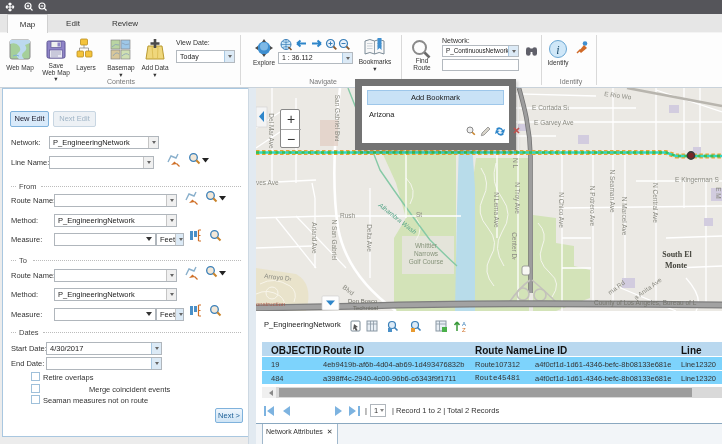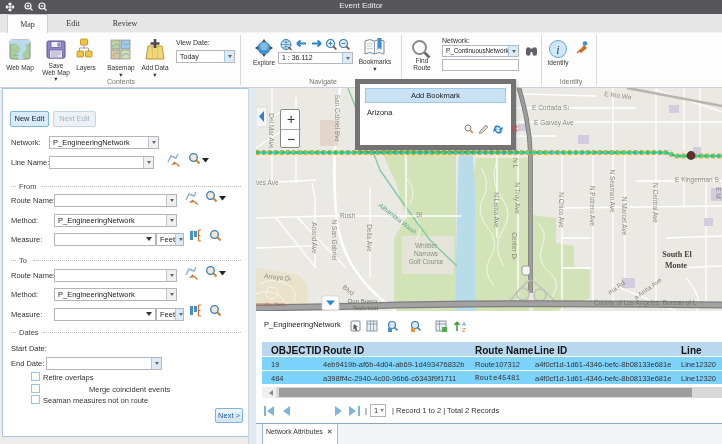--- a/index.html
+++ b/index.html
@@ -2,21 +2,21 @@
 <html><head><meta charset="utf-8">
 <style>
 *{margin:0;padding:0;box-sizing:border-box;}
 html,body{width:722px;height:444px;overflow:hidden;}
 body{font-family:"Liberation Sans",sans-serif;position:relative;background:#ececec;}
 .abs{position:absolute;}
 
 #topbar{left:0;top:0;width:722px;height:14px;background:#55555a;color:#fff;}
 #topbar .title{position:absolute;left:0;right:0;top:1px;text-align:center;font-size:8px;color:#eee;}
 
-#tabbar{left:0;top:14px;width:722px;height:19px;background:#e6e6e6;border-bottom:1px solid #f4f4f4;font-family:Liberation Serif, serif;}
+#tabbar{left:0;top:14px;width:722px;height:19px;background:#e6e6e6;border-bottom:1px solid #f4f4f4;}
 .tab{position:absolute;top:0;height:19px;font-size:8px;color:#333;text-align:center;line-height:19px;}
 .tab.active{background:#fdfdfd;border:1px solid #d0d0d0;border-bottom:none;}
 
 #ribbon{left:0;top:33px;width:722px;height:55px;background:#fdfdfd;border-bottom:1px solid #c9d2da;}
 .gsep{position:absolute;top:2px;width:1px;height:50px;background:#d9d9d9;}
 .glabel{position:absolute;top:45px;font-size:7px;color:#777;text-align:center;width:80px;}
 .rbtn{position:absolute;text-align:center;font-size:6.5px;color:#333;line-height:6.5px;}
 .rlabel{position:absolute;font-size:7px;color:#333;}
 .rinput{position:absolute;background:#fff;border:1px solid #b3b9bf;font-size:7px;color:#222;line-height:10px;padding-left:3px;}
 .ddbtn{position:absolute;right:0;top:0;bottom:0;width:10px;background:#f0f0f0;border-left:1px solid #c5c5c5;}
@@ -31,21 +31,21 @@
 .pinput .txt{position:absolute;left:3px;top:1px;line-height:9px;}
 .psep{position:absolute;font-size:7.5px;color:#444;width:230px;left:8px;}
 .psep .dash{position:absolute;top:4px;height:0;border-top:1px dotted #bcbcbc;}
 .chk{position:absolute;width:9px;height:9px;border:1px solid #9fc0da;background:#fff;}
 
 #map{left:256px;top:88px;width:466px;height:223px;background:#ebe9e4;overflow:hidden;}
 #zoomctl{position:absolute;left:24px;top:21px;width:20px;height:39px;background:#fff;border:1px solid #888;border-radius:2px;}
 #zoomctl .plus,#zoomctl .minus{position:absolute;left:0;width:20px;height:19px;text-align:center;font-size:14px;line-height:18px;color:#333;}
 #zoomctl .minus{top:19px;border-top:1px solid #aaa;}
 
-#bkpopup{left:355px;top:79px;width:161px;height:71px;background:#fff;border:5px solid #737373;box-shadow:2px 2px 3px rgba(0,0,0,.15);}
+#bkpopup{left:355px;top:79px;width:161px;height:71px;background:#fff;border:7px solid #737373;box-shadow:2px 2px 3px rgba(0,0,0,.15);}
 #addbk{position:absolute;left:5px;top:4px;right:5px;height:15px;background:#c9e2f6;border:1px solid #9ec7ea;font-size:7.5px;color:#222;text-align:center;line-height:14px;}
 #bkarizona{position:absolute;left:7px;top:24px;font-size:7.5px;color:#222;}
 #bkmesa{position:absolute;left:5px;top:37px;right:5px;height:16px;background:#d2e7f8;border:1px solid #a8cdec;font-size:7.5px;color:#222;line-height:15px;padding-left:3px;}
 
 #tablearea{left:256px;top:311px;width:466px;height:133px;background:#fff;}
 .ttxt{position:absolute;font-size:7.5px;color:#222;}
 #thead{position:absolute;left:6px;top:31px;width:460px;height:14px;background:#b9d8ef;}
 .trow{position:absolute;left:6px;width:460px;height:13px;background:#7dd3fc;}
 .hcell{position:absolute;top:3px;font-size:10px;font-weight:bold;color:#111;}
 .dcell{position:absolute;top:2.5px;font-size:7.5px;color:#333;}
@@ -63,21 +63,20 @@
     <g stroke="#fff" stroke-width="1.2" fill="none">
       <path d="M6 2 V10 M2 6 H10 M6 2 l-1.5 1.5 M6 2 l1.5 1.5 M6 10 l-1.5 -1.5 M6 10 l1.5 -1.5 M2 6 l1.5 -1.5 M2 6 l1.5 1.5 M10 6 l-1.5 -1.5 M10 6 l-1.5 1.5"></path>
       <circle cx="24" cy="5" r="3"></circle>
         <path d="M26.2 7.2 L28.5 9.5"></path>
         <path d="M22.7 5 h2.6 M24 3.7 v2.6"></path>
       <circle cx="38" cy="5" r="3"></circle>
         <path d="M40.2 7.2 L42.5 9.5"></path>
         <path d="M36.7 5 h2.6"></path>
     </g>
   </svg>
-  <div class="title">Event Editor</div>
 </div>
 
 <div class="abs" id="tabbar">
   <div class="tab active" style="left:7px;width:41px;">Map</div>
   <div class="tab" style="left:55px;width:36px;">Edit</div>
   <div class="tab" style="left:103px;width:44px;">Review</div>
 </div>
 
 <div class="abs" id="ribbon">
   <svg class="abs" style="left:0;top:0" width="722" height="54" viewBox="0 0 722 54">
@@ -257,20 +256,24 @@
       <span class="txt">Feet</span>
       <span class="ddbtn" style="width:8px;background:#dceaf6;"></span>
     </div>
 
   <div class="psep" style="top:239px;">
       <span class="dash" style="left:0;width:5px;"></span>
       <span style="position:absolute;left:8px;top:0;">Dates</span>
       <span class="dash" style="left:32px;width:198px;"></span>
     </div>
   <div class="plabel" style="left:8px;top:255px;">Start Date:</div>
+  <div class="pinput" style="left:43px;top:252.5px;width:116px;height:13px;">
+      <span class="txt">4/30/2017</span>
+      <span class="ddbtn" style="background:#dceaf6;border-left:1px solid #a8c8e2;"></span>
+    </div>
   <div class="plabel" style="left:8px;top:270px;">End Date:</div>
   <div class="pinput" style="left:43px;top:267.5px;width:116px;height:13px;">
       <span class="ddbtn" style="background:#dceaf6;border-left:1px solid #a8c8e2;"></span>
     </div>
 
   <div class="chk" style="left:28px;top:283px;"></div>
     <div class="plabel" style="left:40px;top:284px;">Retire overlaps</div>
   <div class="chk" style="left:28px;top:294.5px;"></div>
     <div class="plabel" style="left:40px;top:295.5px;padding-left:46px;">Merge coincident events</div>
   <div class="chk" style="left:28px;top:306px;"></div>

